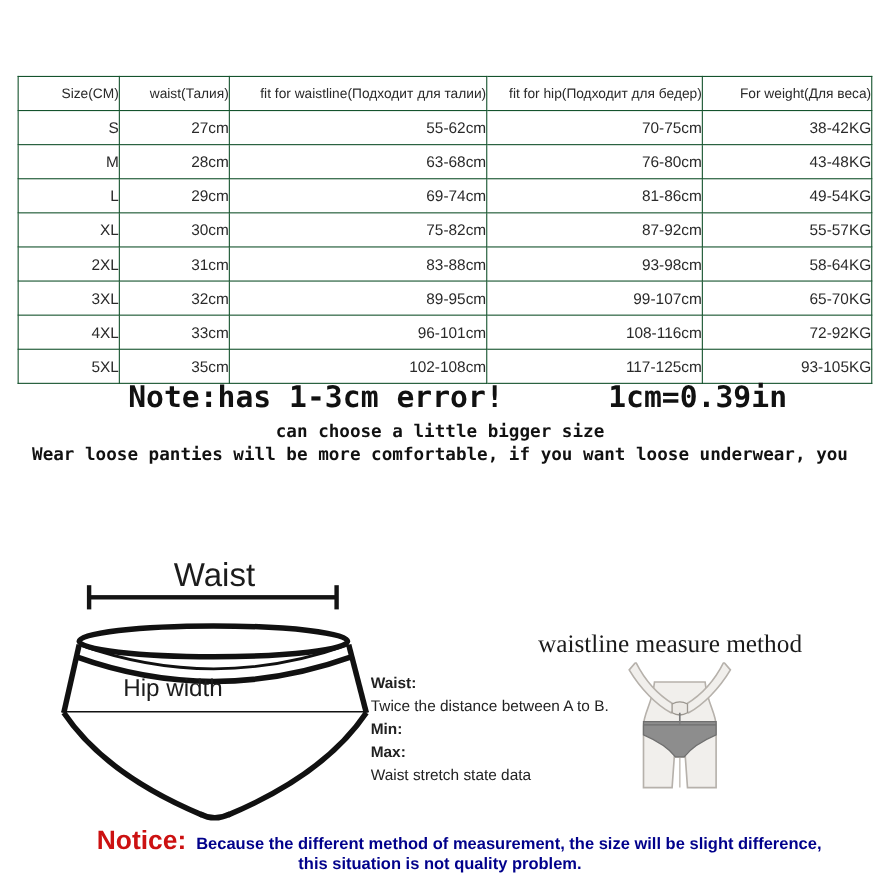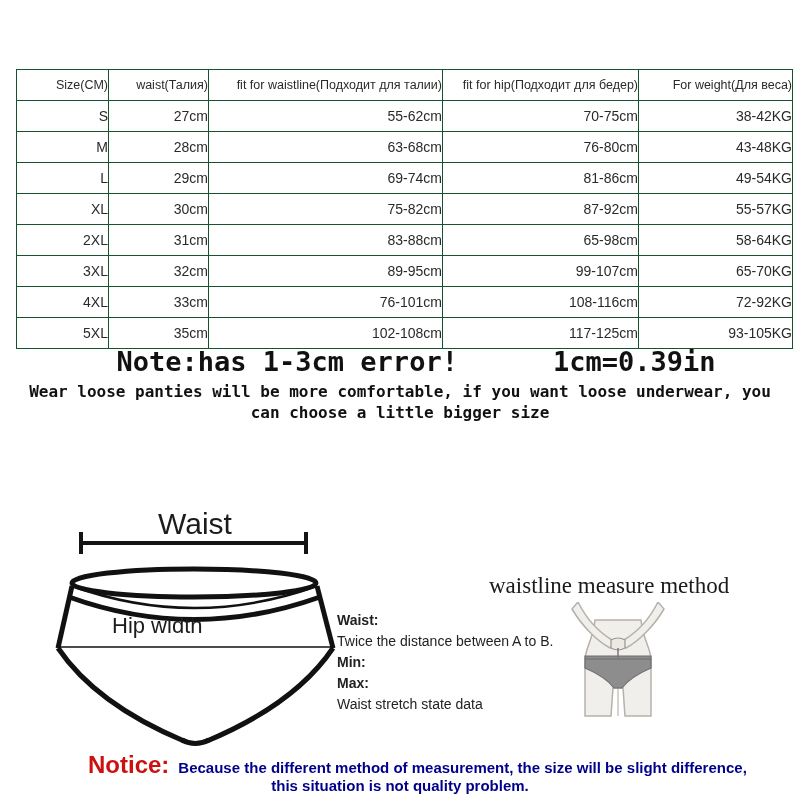--- a/index.html
+++ b/index.html
@@ -89,54 +89,54 @@
       <td>XL</td>
       <td>30cm</td>
       <td>75-82cm</td>
       <td>87-92cm</td>
       <td>55-57KG</td>
     </tr>
     <tr>
       <td>2XL</td>
       <td>31cm</td>
       <td>83-88cm</td>
-      <td>65-98cm</td>
+      <td>93-98cm</td>
       <td>58-64KG</td>
     </tr>
     <tr>
       <td>3XL</td>
       <td>32cm</td>
       <td>89-95cm</td>
       <td>99-107cm</td>
       <td>65-70KG</td>
     </tr>
     <tr>
       <td>4XL</td>
       <td>33cm</td>
-      <td>76-101cm</td>
+      <td>96-101cm</td>
       <td>108-116cm</td>
       <td>72-92KG</td>
     </tr>
     <tr>
       <td>5XL</td>
       <td>35cm</td>
       <td>102-108cm</td>
       <td>117-125cm</td>
       <td>93-105KG</td>
     </tr>
   </tbody>
     </table>
 
   <div class="note-heading">
     <span>Note:has 1-3cm error!</span>
     <span>1cm=0.39in</span>
   </div>
   <div class="advice">
+    <div>can choose a little bigger size</div>
     <div>Wear loose panties will be more comfortable, if you want loose underwear, you</div>
-    <div>can choose a little bigger size</div>
   </div>
 
   <div class="waist-label">Waist</div>
   <div class="dim-line"></div>
   <div class="dim-tick left"></div>
   <div class="dim-tick right"></div>
 
   <svg class="panties-svg" viewBox="0 0 300 200">
     <ellipse cx="146" cy="33" rx="122" ry="14" fill="#ffffff" stroke="#111" stroke-width="5"></ellipse>
     <path d="M 24 36 Q 146 80 269 36" fill="none" stroke="#111" stroke-width="2.5"></path>

